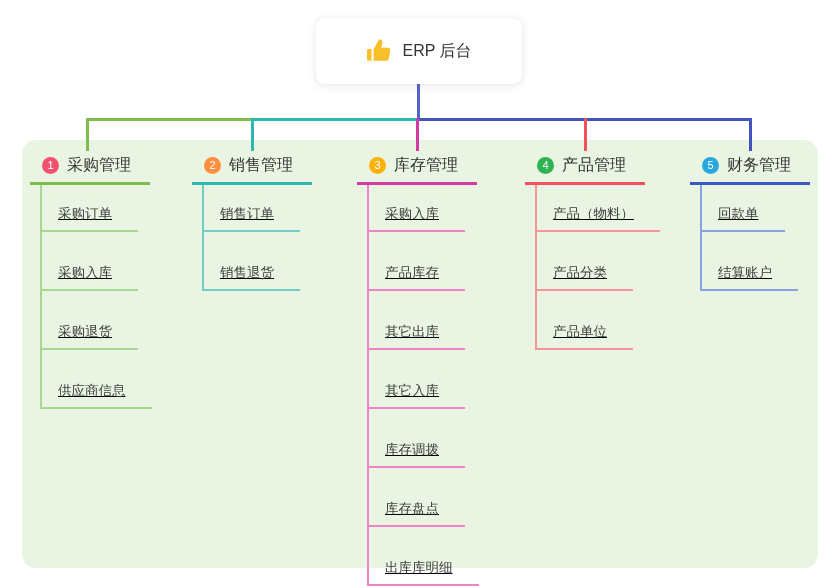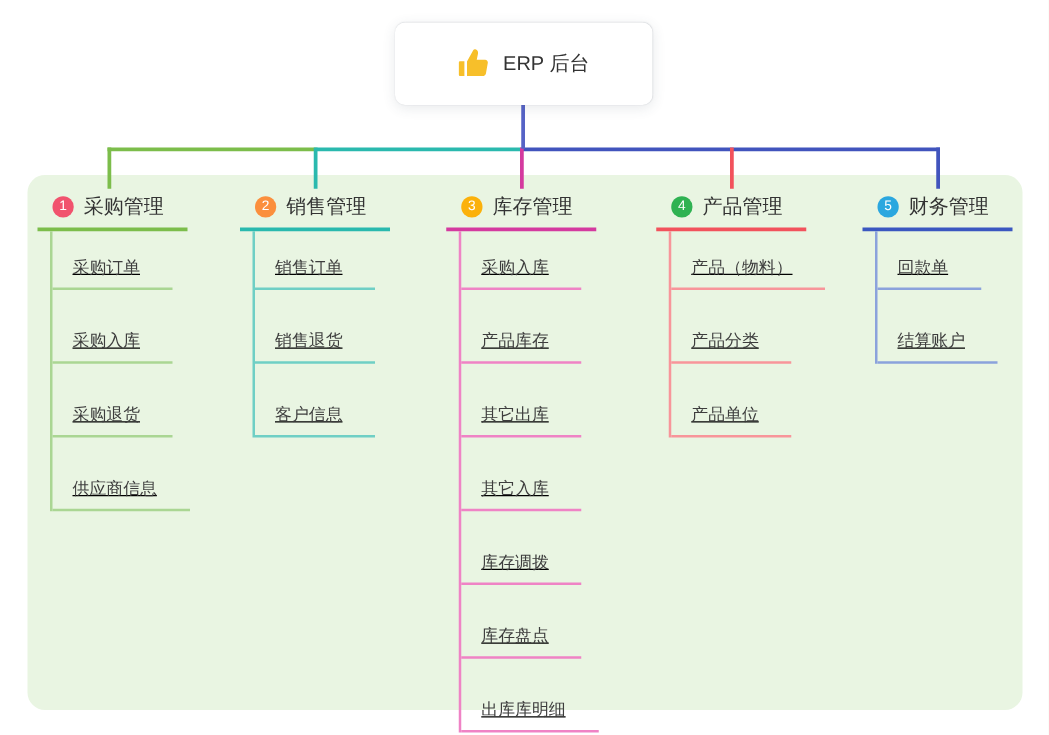--- a/index.html
+++ b/index.html
@@ -127,23 +127,20 @@
       <span class="badge">2</span>
       <span>销售管理</span>
     </div>
     <div class="branch-items">
       <div class="item">
           <span>销售订单</span>
         </div>
       <div class="item">
           <span>销售退货</span>
         </div>
-      <div class="item">
-          <span>客户信息</span>
-        </div>
     </div>
   </div>
 
   <div class="branch branch-3" style="--line: #d43a9f; --light: #ef83c5; --badge: #fbb10b;">
     <div class="branch-title">
       <span class="badge">3</span>
       <span>库存管理</span>
     </div>
     <div class="branch-items">
       <div class="item">

